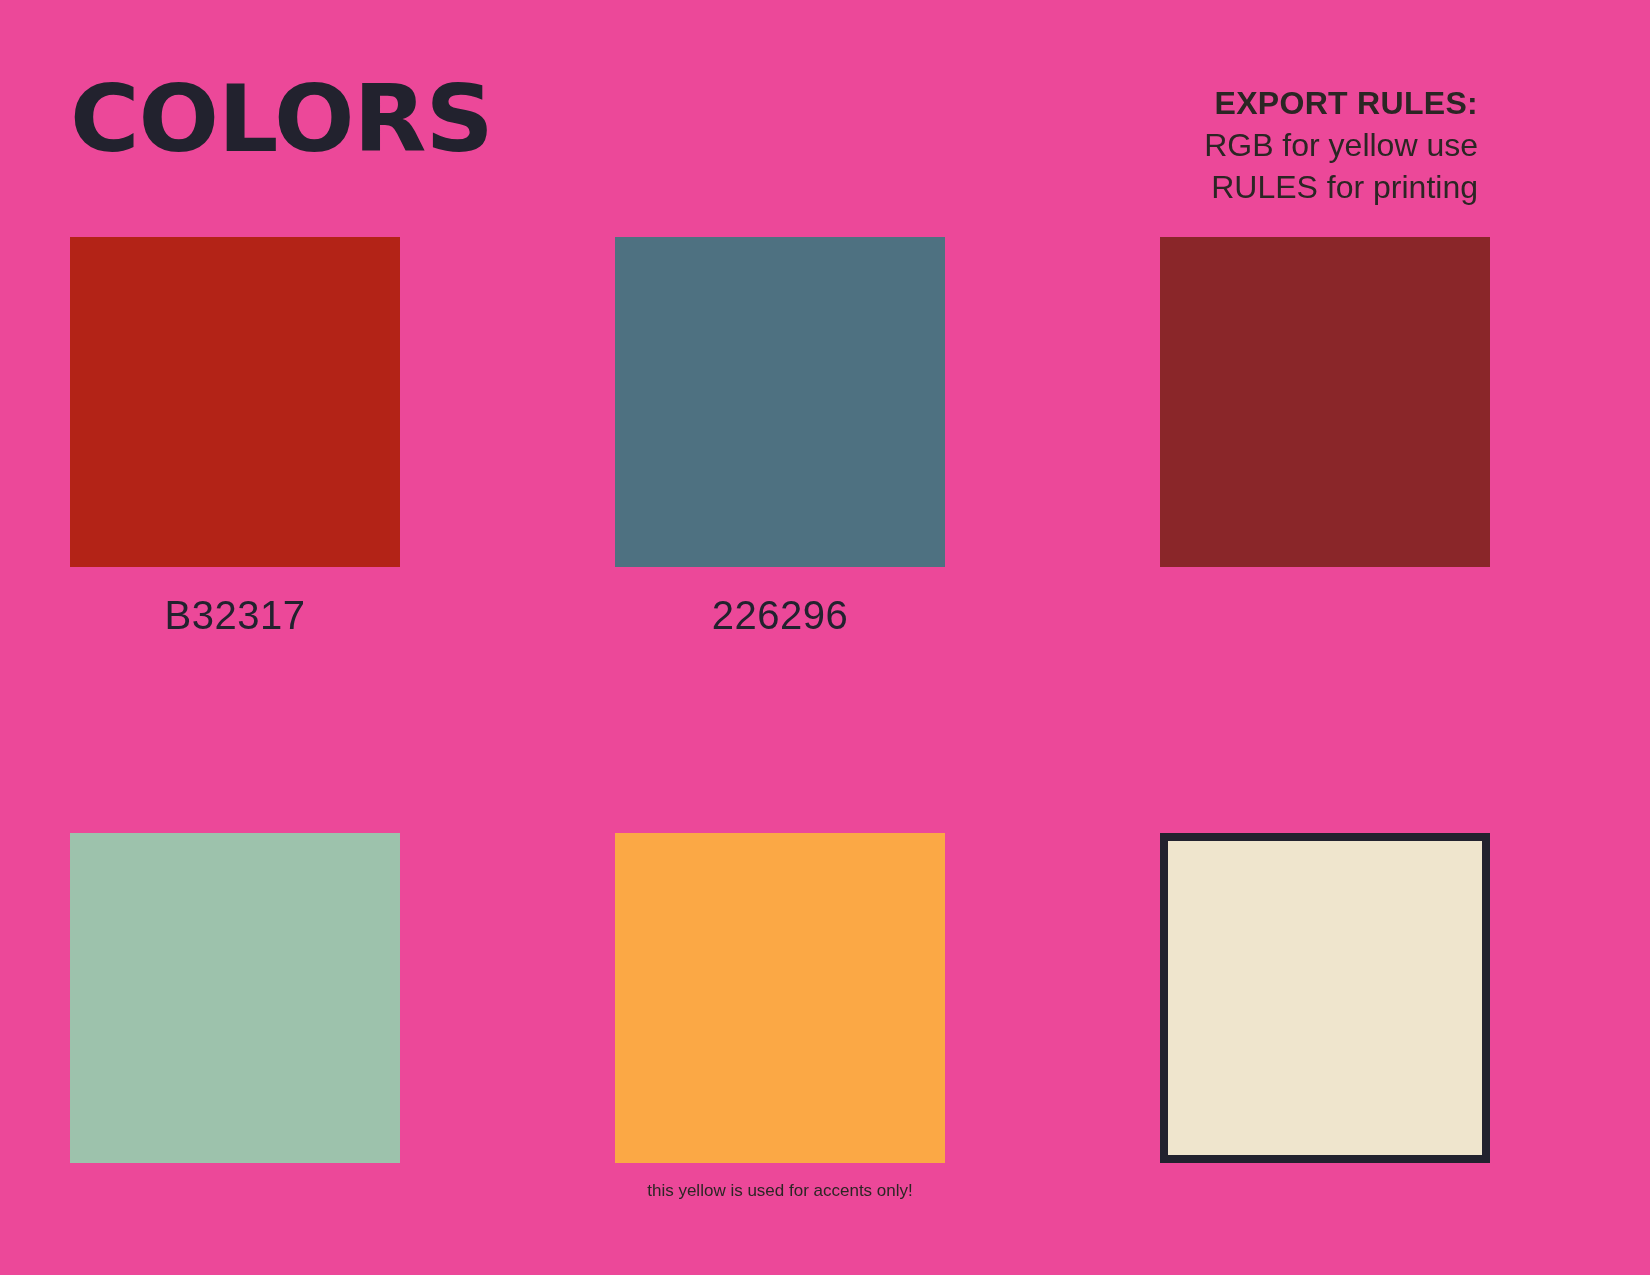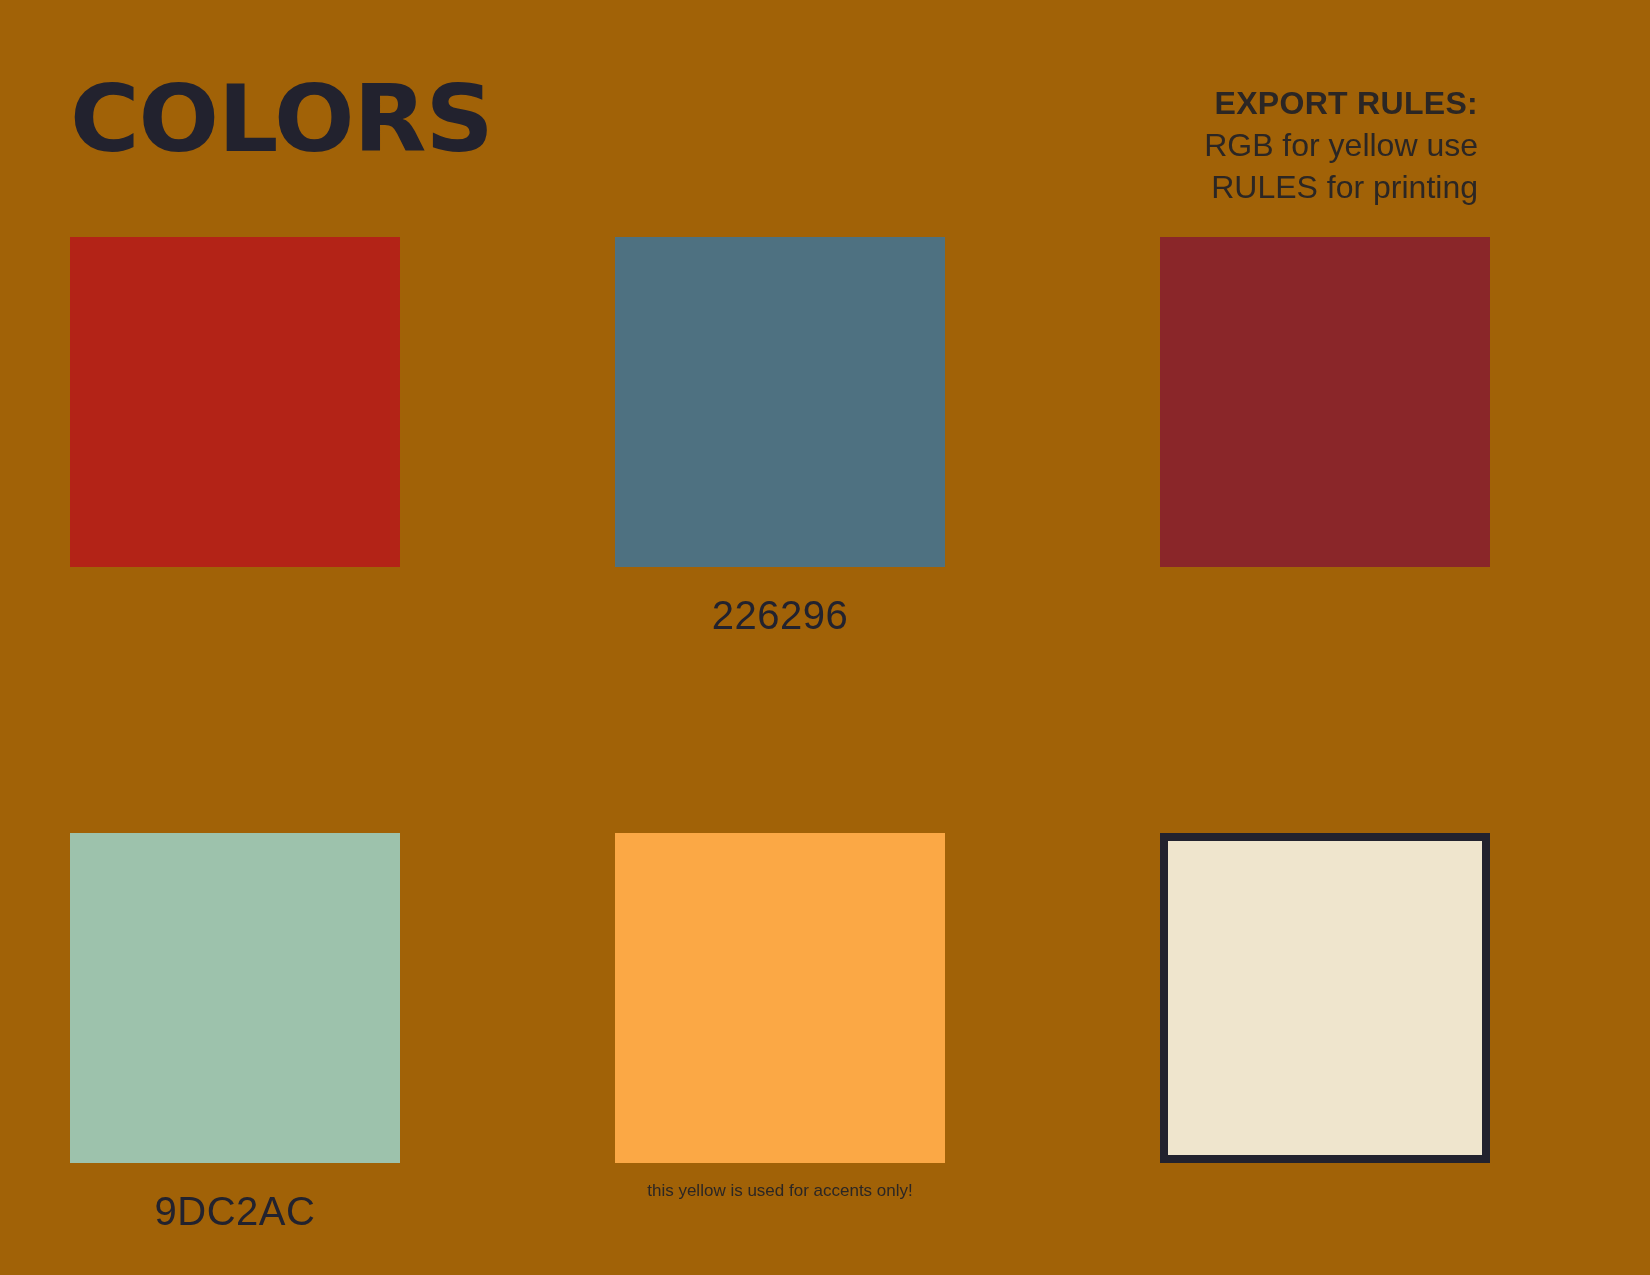--- a/index.html
+++ b/index.html
@@ -94,51 +94,51 @@
     font-size: 17px;
     line-height: 1.2;
     color: #2B2624;
     font-family: "Liberation Sans", sans-serif;
   }
   .swatch-note:empty { display: none; }
 </style>
 </head>
 <body>
 
-<div class="page" style="background: #a16207;">
+<div class="page" style="background: #ec4899;">
 
   <h1 class="page-title">COLORS</h1>
 
   <div class="export-rules">
     <div class="rules-heading">EXPORT RULES:</div>
     <div class="rules-line">RGB for yellow use</div>
     <div class="rules-line">RULES for printing</div>
   </div>
 
   <div class="swatch-grid">
 
     <div class="swatch-cell row-1">
       <div class="swatch-chip" style="background: rgb(179, 35, 23);"></div>
+      <div class="swatch-label">B32317</div>
 
     </div>
 
     <div class="swatch-cell row-1">
       <div class="swatch-chip" style="background: rgb(78, 113, 129);"></div>
       <div class="swatch-label">226296</div>
 
     </div>
 
     <div class="swatch-cell row-1">
       <div class="swatch-chip" style="background: rgb(138, 38, 41);"></div>
 
     </div>
 
     <div class="swatch-cell row-2">
       <div class="swatch-chip" style="background: rgb(157, 194, 172);"></div>
-      <div class="swatch-label">9DC2AC</div>
 
     </div>
 
     <div class="swatch-cell row-2">
       <div class="swatch-chip" style="background: rgb(251, 168, 69);"></div>
       <div class="swatch-note">this yellow is used for accents only!</div>
     </div>
 
     <div class="swatch-cell row-2">
       <div class="swatch-chip outlined" style="background: rgb(239, 229, 205); border-color: rgb(34, 34, 46);"></div>

